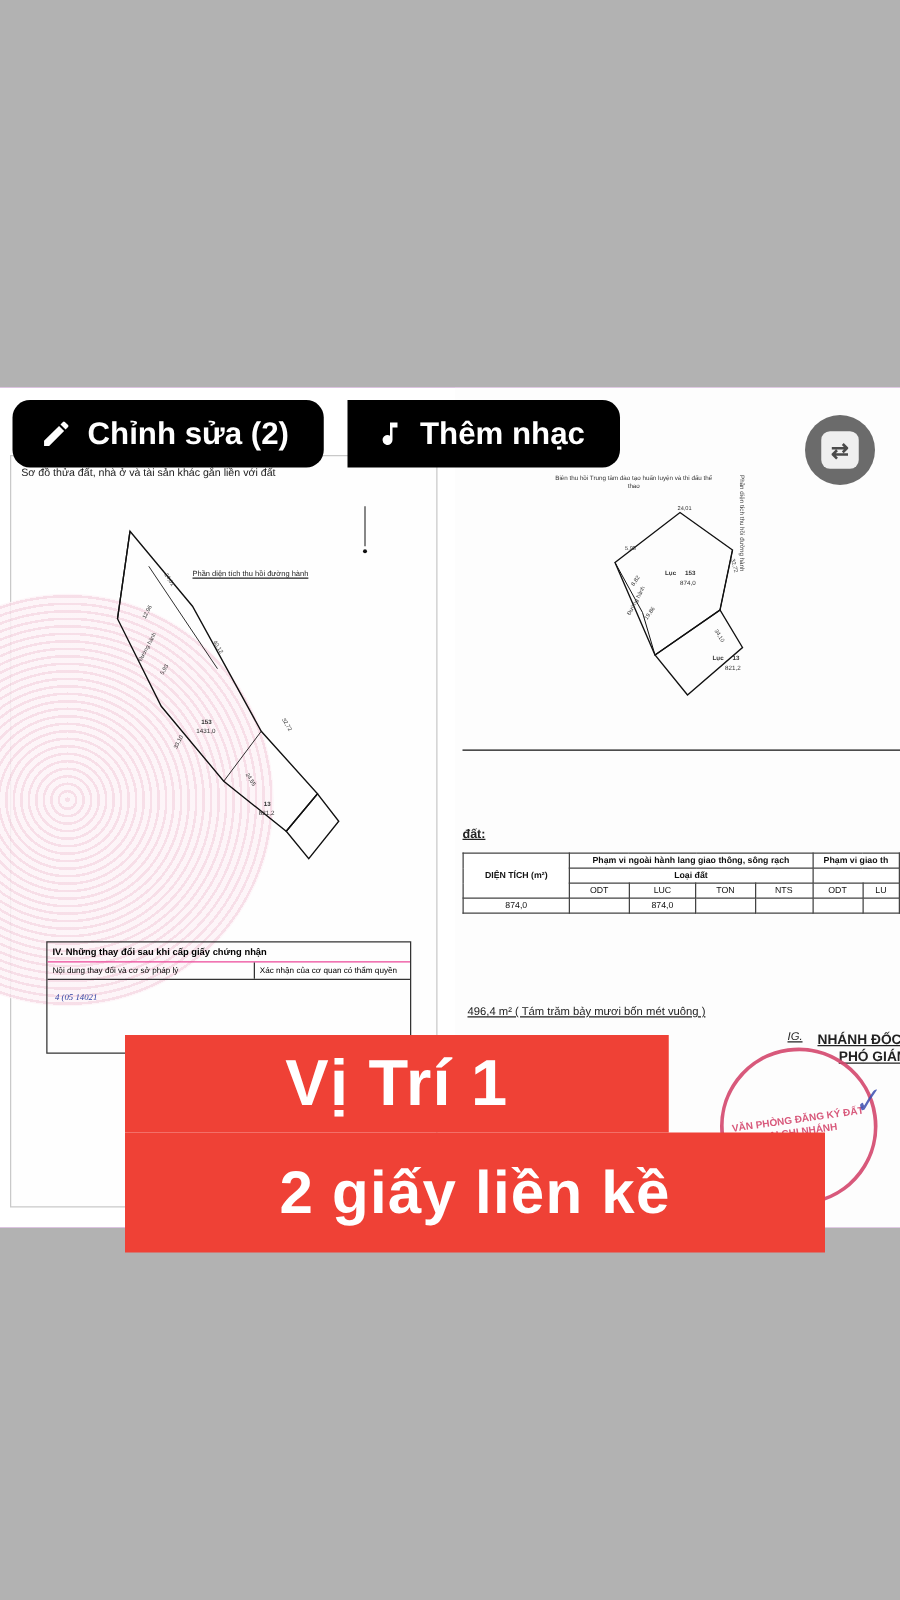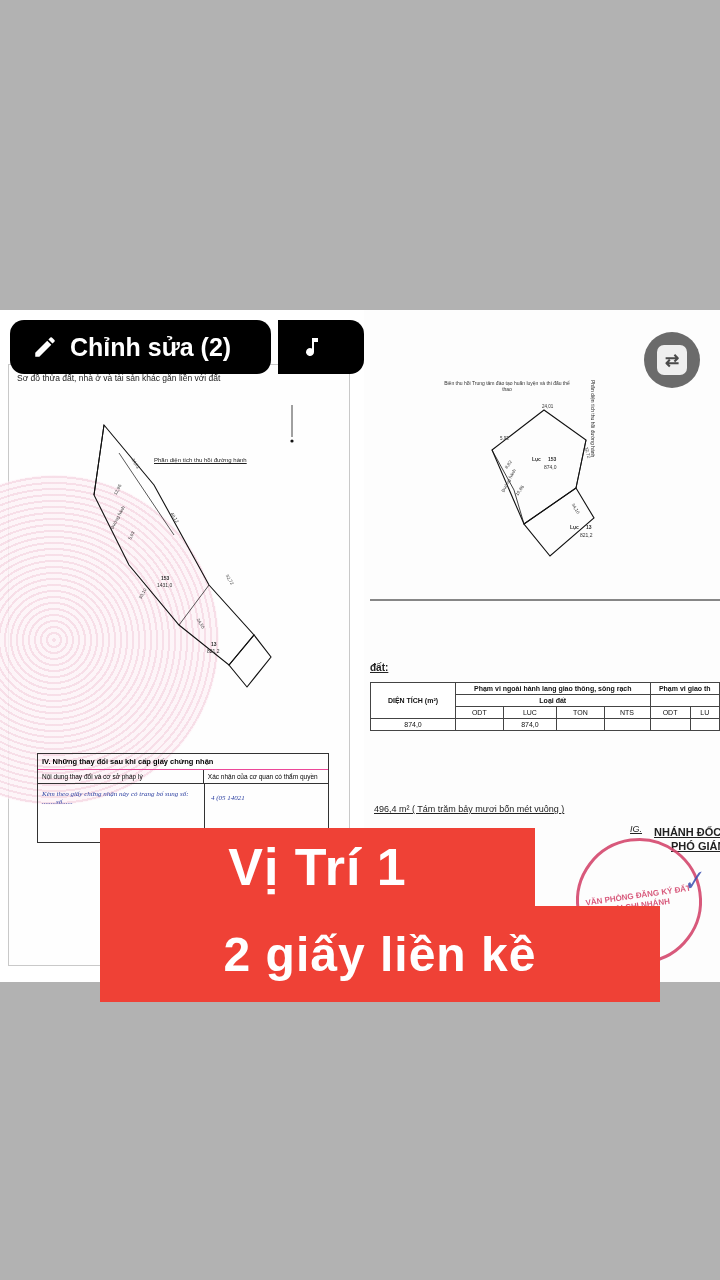--- a/index.html
+++ b/index.html
@@ -117,21 +117,21 @@
     left: 0; top: 318px;
     width: 720px; height: 66px;
     pointer-events: none;
   }
   .chip {
     position: absolute;
     display: flex;
     align-items: center;
     gap: 12px;
     height: 54px;
-    padding: 0 40px 0 22px;
+    padding: 0 28px 0 22px;
     background: #000000;
     color: #ffffff;
     font-size: 25px;
     font-weight: bold;
     border-radius: 0 16px 16px 0;
     pointer-events: auto;
   }
   #chip-edit { left: 10px; top: 2px; border-radius: 14px; }
   #chip-music { left: 278px; top: 2px; border-radius: 0 14px 14px 0; background:#000; }
   .chip svg { display: block; }
@@ -258,23 +258,20 @@
       <div class="tiny-txt" style="left:202px; top:276px; font-size:5px; font-weight:bold;">13</div>
       <div class="tiny-txt" style="left:198px; top:283px; font-size:5px;">821,2</div>
 
       <div style="position:absolute; left:28px; top:388px; width:290px; border:1px solid #333;">
         <div style="font-size:7.5px; font-weight:bold; padding:3px 4px; border-bottom:1px solid #ec4899;">IV. Những thay đổi sau khi cấp giấy chứng nhận</div>
         <div style="display:flex; border-bottom:1px solid #333;">
           <div style="flex:1.35; font-size:6.5px; padding:3px 4px; border-right:1px solid #333;">Nội dung thay đổi và cơ sở pháp lý</div>
           <div style="flex:1; font-size:6.5px; padding:3px 4px;">Xác nhận của cơ quan có thẩm quyền</div>
         </div>
         <div style="display:flex; height:58px;">
-          <div style="flex:1.35; border-right:1px solid #333; position:relative;">
-            <div class="handwrite" style="left:4px; top:6px; font-size:7px; white-space:normal; width:160px;">Kèm theo giấy chứng nhận này có trang bổ sung số: ........số......</div>
-          </div>
           <div style="flex:1; position:relative;">
             <div class="handwrite" style="left:6px; top:10px; font-size:7px;">4 (05 14021</div>
           </div>
         </div>
       </div>
     </div>
   </div>
 
   <div class="doc" id="doc-right">
     <div class="paper" style="left:4px; top:0; width:356px; height:672px; border:none;">
@@ -363,20 +360,21 @@
     </span>
     <span>Chỉnh sửa (2)</span>
   </div>
 
   <div class="chip" id="chip-music">
     <span>
       <svg width="24" height="24" viewBox="0 0 24 24" fill="#ffffff">
         <path d="M12 3v10.55A4 4 0 1 0 14 17V7h4V3h-6z"></path>
       </svg>
     </span>
+    <span>Thêm nhạc</span>
   </div>
 
   <div id="rotate-btn">
     <span class="glyph">⇄</span>
   </div>
 </div>
 
 <div id="caption-1">
   <span>Vị Trí 1</span>
 </div>

